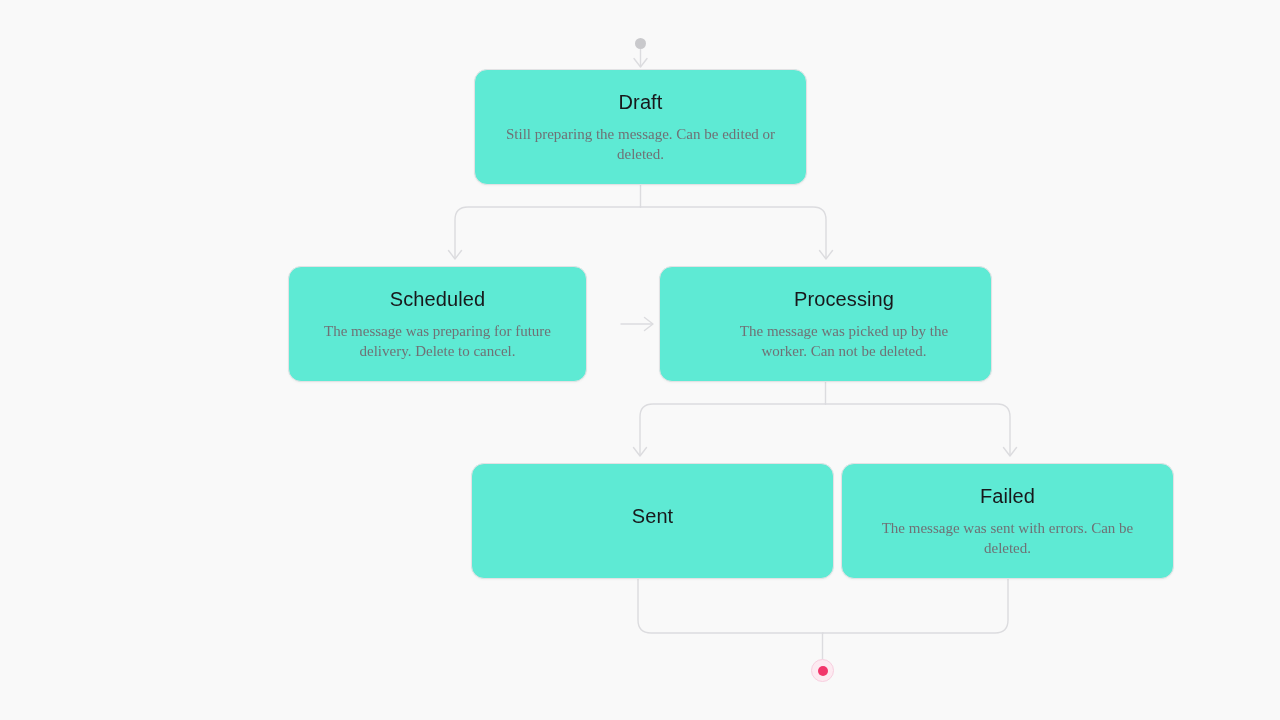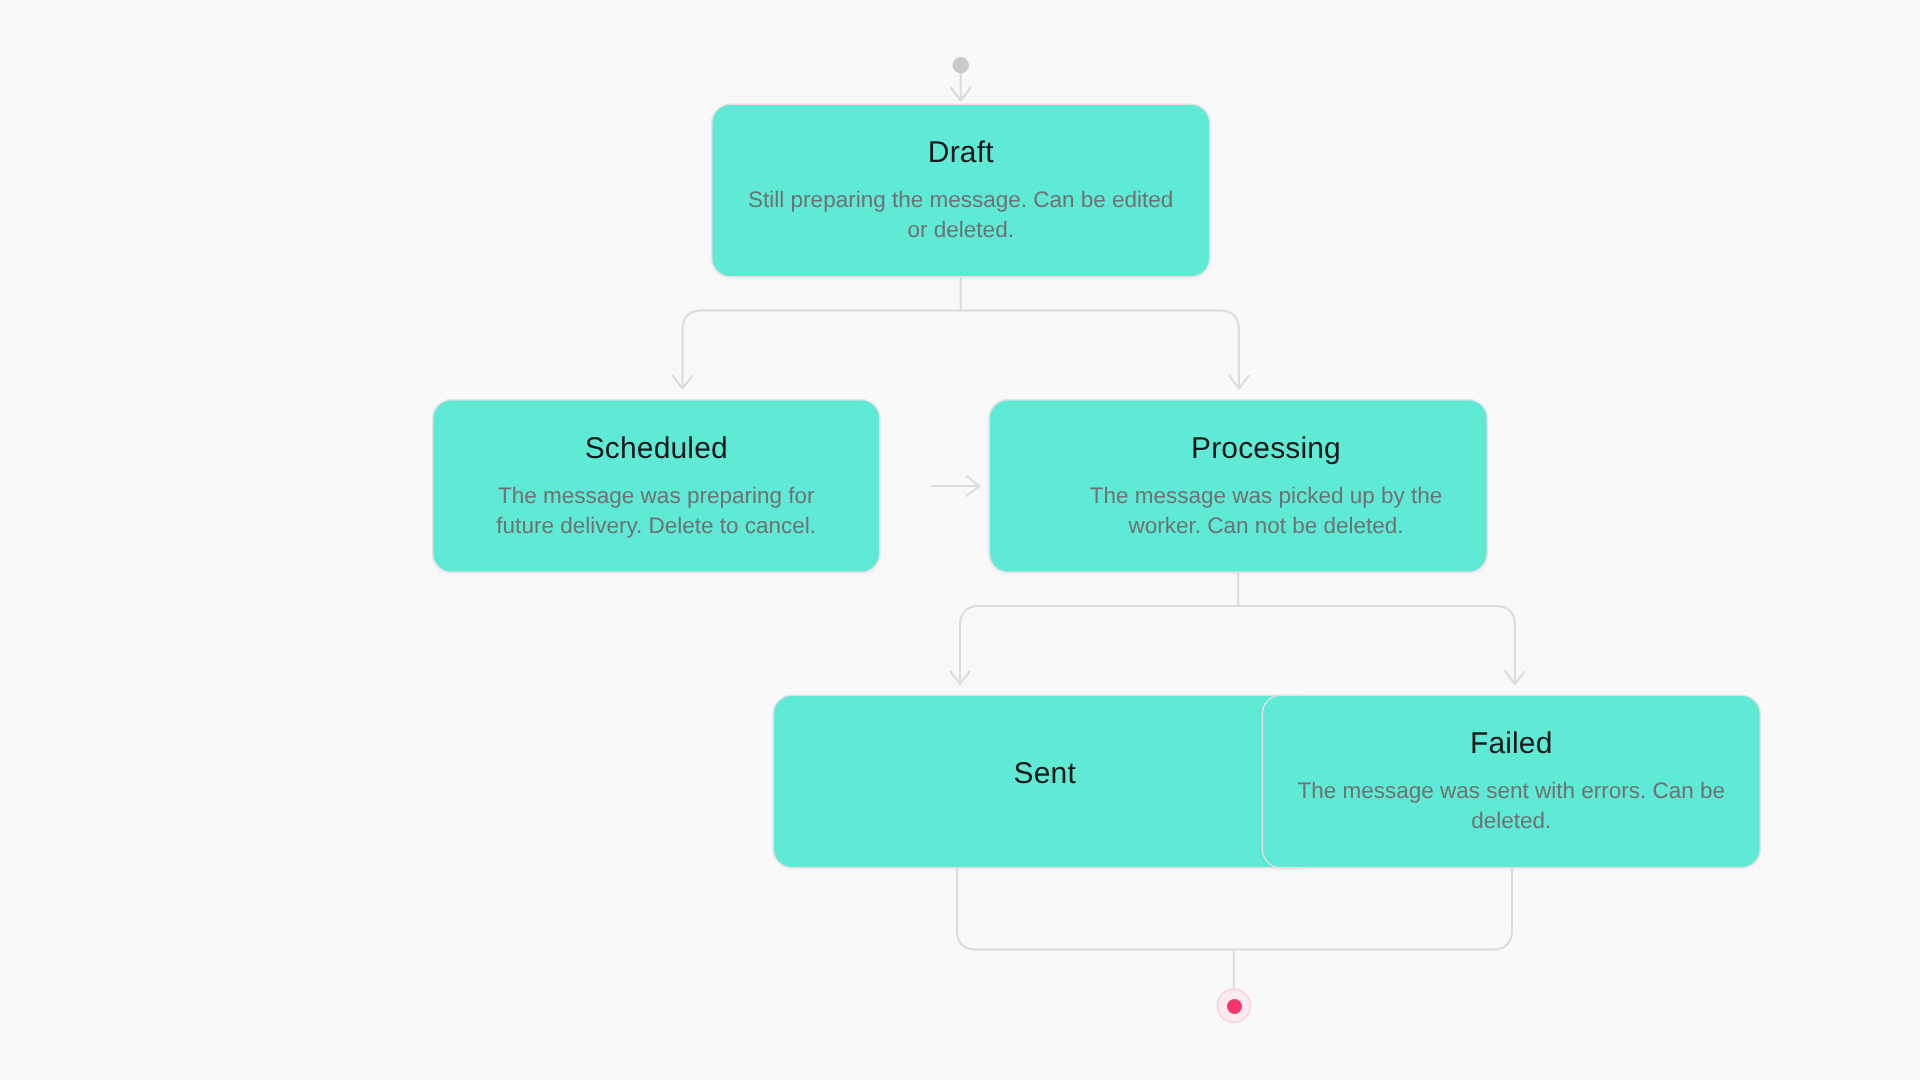--- a/index.html
+++ b/index.html
@@ -50,20 +50,21 @@
     margin: 0 0 10px 0;
   }
   .node-desc {
     font-size: 15px;
     line-height: 20.5px;
     font-weight: 400;
     color: #6f7175;
     margin: 0;
     padding: 0 22px;
     max-width: 300px;
+    font-family: Liberation Serif, serif;
   }
   .marker {
     position: absolute;
   }
   .start-dot {
     width: 11px;
     height: 11px;
     border-radius: 50%;
     background: #c9c9cc;
   }
@@ -142,21 +143,21 @@
   <div class="node" style="left:288px; top:266px; width:299px; height:116px;">
     <div class="node-title">Scheduled</div>
     <div class="node-desc">The message was preparing for future delivery. Delete to cancel.</div>
   </div>
 
   <div class="node" style="left:659px; top:266px; width:333px; height:116px;padding-left:37px;">
     <div class="node-title">Processing</div>
     <div class="node-desc">The message was picked up by the worker. Can not be deleted.</div>
   </div>
 
-  <div class="node" style="left:471px; top:463px; width:363px; height:116px;margin-left:44px;">
+  <div class="node" style="left:471px; top:463px; width:363px; height:116px;">
     <div class="node-title">Sent</div>
   </div>
 
   <div class="node" style="left:841px; top:463px; width:333px; height:116px;">
     <div class="node-title">Failed</div>
     <div class="node-desc">The message was sent with errors. Can be deleted.</div>
   </div>
 
   <div class="marker end-ring" style="left:811px; top:659px;">
     <div class="end-dot"></div>

